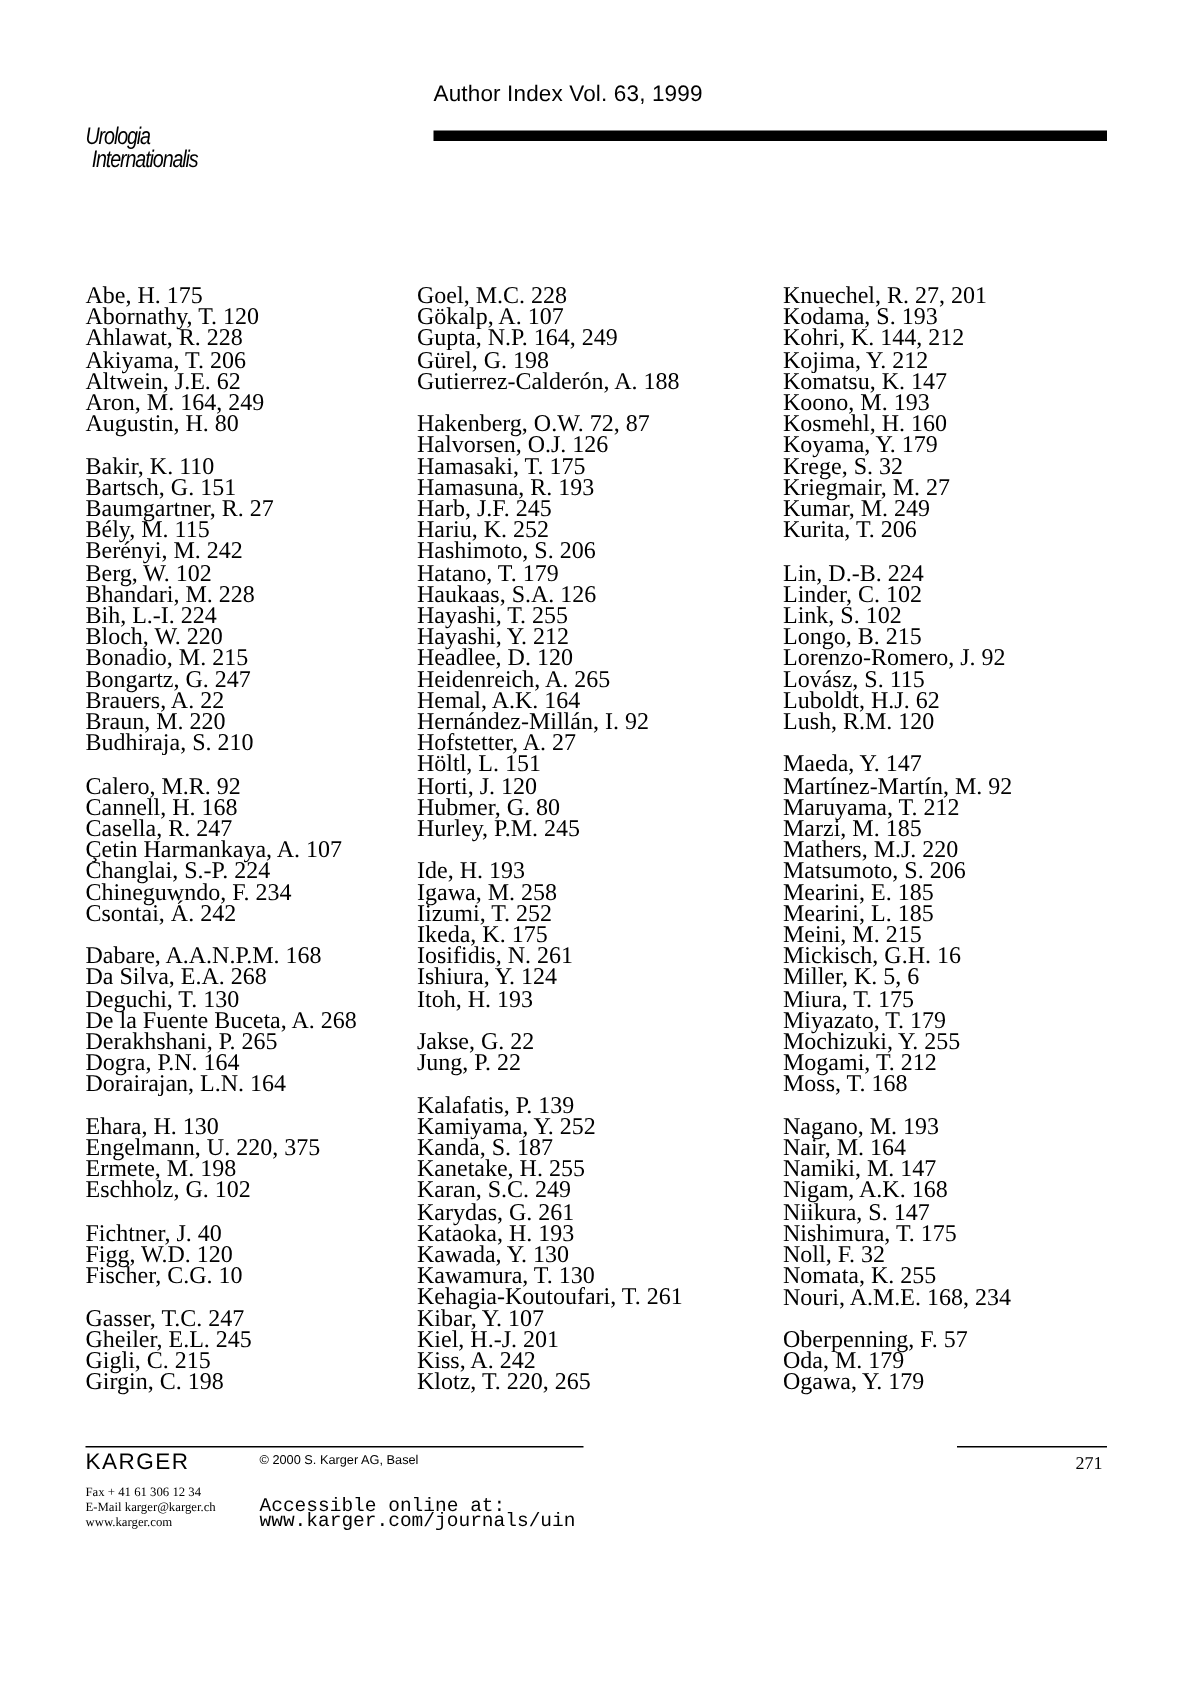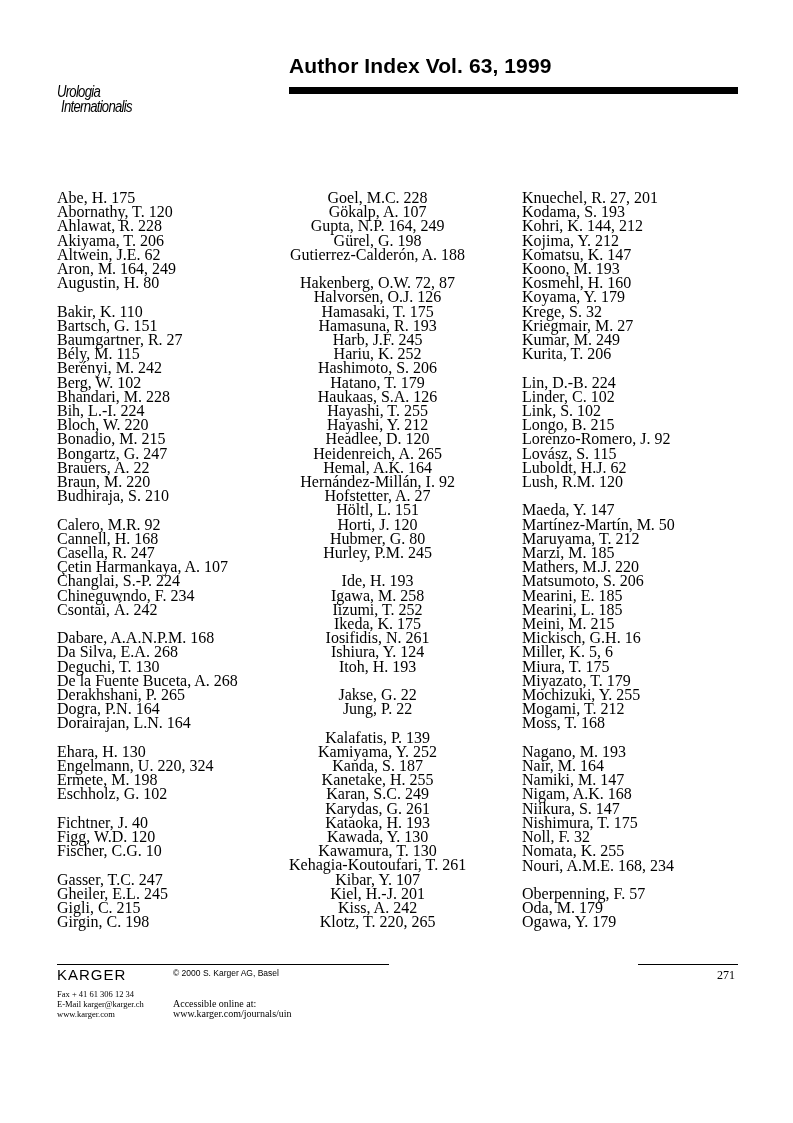--- a/index.html
+++ b/index.html
@@ -1,30 +1,30 @@
 <!DOCTYPE html>
 <html><head>
 <meta charset="utf-8">
 <style>
   html, body { margin:0; padding:0; background:#ffffff; }
   body { width:793px; height:1123px; position:relative; overflow:hidden; color:#000; }
-  .header-title { position:absolute; left:289px; top:54px; font-family:"Liberation Sans", sans-serif; font-weight:bold; font-size:21px; letter-spacing:0.1px; }
+  .header-title { position:absolute; left:289px; top:54px; font-family:"Liberation Sans", sans-serif; font-weight:normal; font-size:15px; letter-spacing:0.1px; }
   .header-rule { position:absolute; left:289px; top:87px; width:449px; height:7px; background:#000; }
   .journal-logo { position:absolute; left:57px; top:84px; font-family:"Liberation Sans", sans-serif; font-style:italic; font-size:16px; line-height:15px; letter-spacing:-0.9px; transform:scaleX(0.82); transform-origin:left top; }
   .journal-logo .l2 { display:block; padding-left:5px; }
   .col { position:absolute; top:191px; font-family:"Liberation Serif", serif; font-size:16px; line-height:14.2px; }
-  .col1 { left:57px; } .col2 { left:289px;text-align:center; } .col3 { left:522px; }
+  .col1 { left:57px; } .col2 { left:278px; } .col3 { left:522px; }
   .entry { white-space:nowrap; }
   .gap { height:14.2px; }
   .footer-rule-left { position:absolute; left:57px; top:964px; width:332px; height:1px; background:#000; }
   .footer-rule-right { position:absolute; left:638px; top:964px; width:100px; height:1px; background:#000; }
   .publisher-logo { position:absolute; left:57px; top:966px; font-family:"Liberation Sans", sans-serif; font-size:15px; letter-spacing:1px;text-align:center; }
   .copyright { position:absolute; left:173px; top:968px; font-family:Liberation Sans, sans-serif; font-size:8.5px; }
   .contact { position:absolute; left:57px; top:989px; font-family:"Liberation Serif", serif; font-size:8.5px; line-height:10px; }
-  .online { position:absolute; left:173px; top:999px; font-family:Liberation Serif, serif; font-size:10px; line-height:10px; }
+  .online { position:absolute; left:173px; top:999px; font-family:Liberation Mono, monospace; font-size:13px; line-height:10px; }
   .page-number { position:absolute; left:717px; top:968px; font-family:"Liberation Serif", serif; font-size:12px; }
 </style>
 </head>
 <body>
 
 <div>
   <div class="header-title">Author Index Vol. 63, 1999</div>
   <div class="header-rule"></div>
   <div class="journal-logo">
     <span>Urologia</span>
@@ -66,21 +66,21 @@
     <div class="gap"></div>
     <div class="entry">Dabare, A.A.N.P.M.  168</div>
     <div class="entry">Da Silva, E.A.  268</div>
     <div class="entry">Deguchi, T.  130</div>
     <div class="entry">De la Fuente Buceta, A.  268</div>
     <div class="entry">Derakhshani, P.  265</div>
     <div class="entry">Dogra, P.N.  164</div>
     <div class="entry">Dorairajan, L.N.  164</div>
     <div class="gap"></div>
     <div class="entry">Ehara, H.  130</div>
-    <div class="entry">Engelmann, U.  220, 324</div>
+    <div class="entry">Engelmann, U.  220, 375</div>
     <div class="entry">Ermete, M.  198</div>
     <div class="entry">Eschholz, G.  102</div>
     <div class="gap"></div>
     <div class="entry">Fichtner, J.  40</div>
     <div class="entry">Figg, W.D.  120</div>
     <div class="entry">Fischer, C.G.  10</div>
     <div class="gap"></div>
     <div class="entry">Gasser, T.C.  247</div>
     <div class="entry">Gheiler, E.L.  245</div>
     <div class="entry">Gigli, C.  215</div>
@@ -157,21 +157,21 @@
     <div class="entry">Lin, D.-B.  224</div>
     <div class="entry">Linder, C.  102</div>
     <div class="entry">Link, S.  102</div>
     <div class="entry">Longo, B.  215</div>
     <div class="entry">Lorenzo-Romero, J.  92</div>
     <div class="entry">Lovász, S.  115</div>
     <div class="entry">Luboldt, H.J.  62</div>
     <div class="entry">Lush, R.M.  120</div>
     <div class="gap"></div>
     <div class="entry">Maeda, Y.  147</div>
-    <div class="entry">Martínez-Martín, M.  50</div>
+    <div class="entry">Martínez-Martín, M.  92</div>
     <div class="entry">Maruyama, T.  212</div>
     <div class="entry">Marzi, M.  185</div>
     <div class="entry">Mathers, M.J.  220</div>
     <div class="entry">Matsumoto, S.  206</div>
     <div class="entry">Mearini, E.  185</div>
     <div class="entry">Mearini, L.  185</div>
     <div class="entry">Meini, M.  215</div>
     <div class="entry">Mickisch, G.H.  16</div>
     <div class="entry">Miller, K.  5, 6</div>
     <div class="entry">Miura, T.  175</div>

